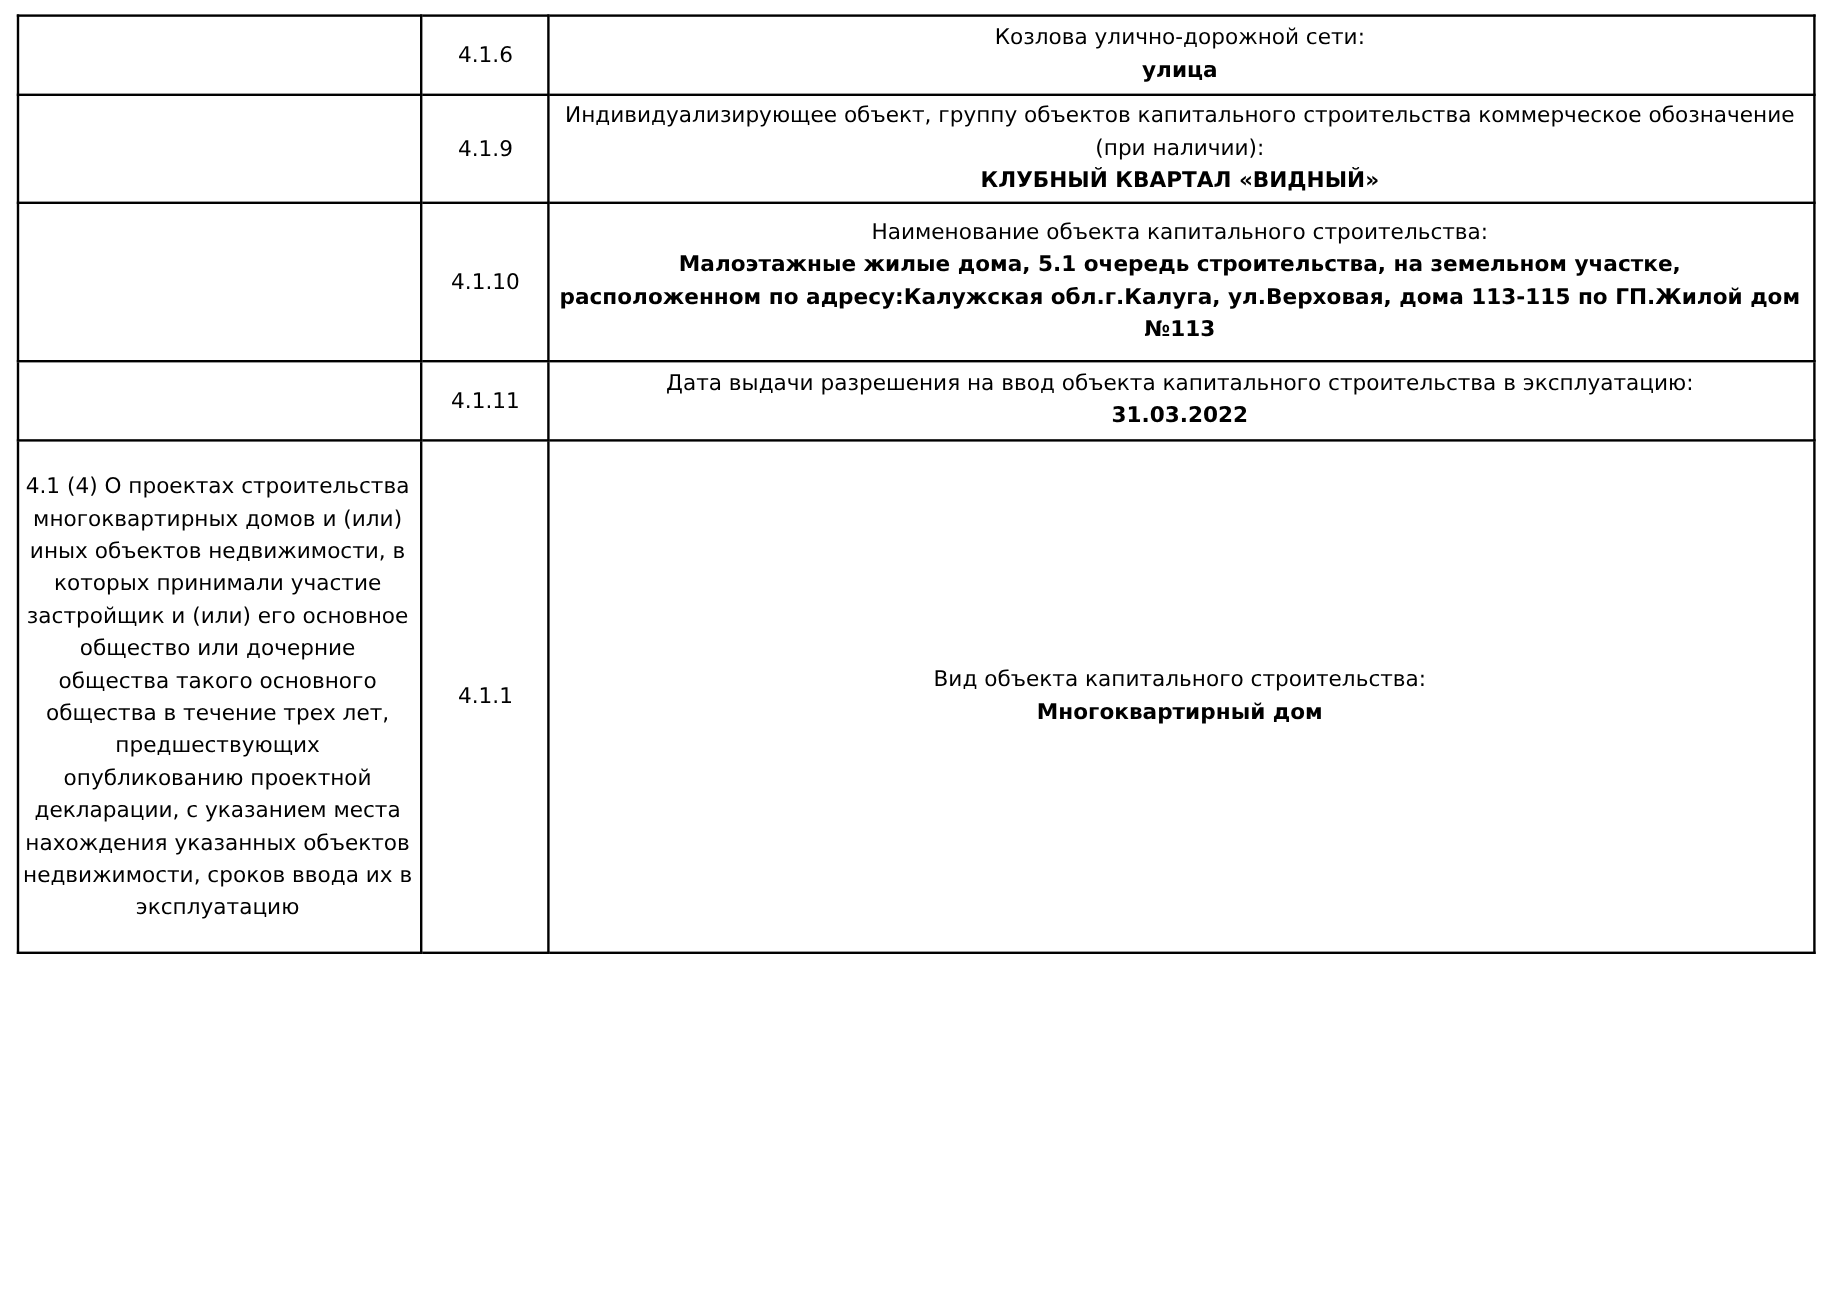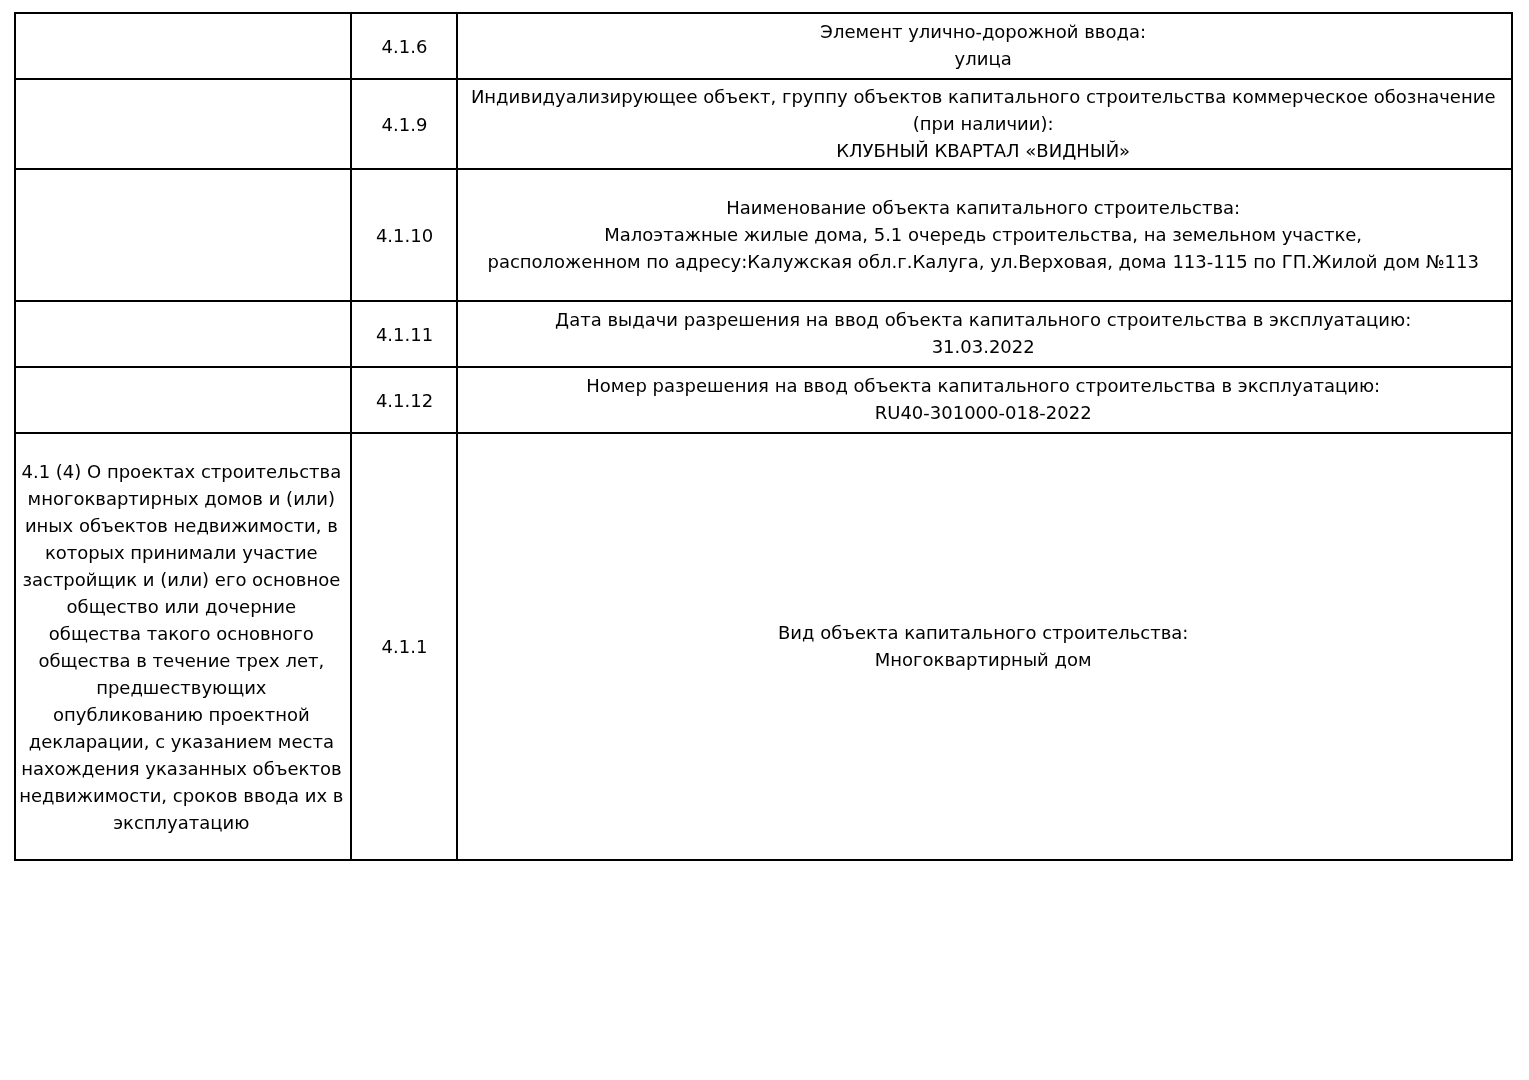--- a/index.html
+++ b/index.html
@@ -39,38 +39,38 @@
     width: 103px;
     padding: 1px 2px 1px 3px;
     vertical-align: middle;
   }
   td.col-content {
     width: 1018px;
     padding: 1px 8px 3px 5px;
   }
   .line { display: block; }
   .lbl { font-weight: normal; }
-  .val { font-weight: normal; }
+  .val { font-weight: bold; }
   
   tr[data-rh="s"]  { height: 66px; }
   tr[data-rh="m"]  { height: 90px; }
   tr[data-rh="l"]  { height: 132px; }
   tr[data-rh="xl"] { height: 427px; }
 </style>
 </head>
 <body>
 
 <div class="page">
   <table class="decl-table">
     <tbody>
         <tr data-rh="s">
           <td class="col-left"></td>
           <td class="col-ref">4.1.6</td>
           <td class="col-content">
-            <div class="line"><span class="lbl">Элемент улично-дорожной ввода:</span></div>
+            <div class="line"><span class="lbl">Козлова улично-дорожной сети:</span></div>
             <div class="line"><span class="val">улица</span></div>
           </td>
         </tr>
         <tr data-rh="m">
           <td class="col-left"></td>
           <td class="col-ref">4.1.9</td>
           <td class="col-content">
             <div class="line"><span class="lbl">Индивидуализирующее объект, группу объектов капитального строительства коммерческое обозначение (при наличии):</span></div>
             <div class="line"><span class="val">КЛУБНЫЙ КВАРТАЛ «ВИДНЫЙ»</span></div>
           </td>
@@ -85,28 +85,20 @@
           </td>
         </tr>
         <tr data-rh="s">
           <td class="col-left"></td>
           <td class="col-ref">4.1.11</td>
           <td class="col-content">
             <div class="line"><span class="lbl">Дата выдачи разрешения на ввод объекта капитального строительства в эксплуатацию:</span></div>
             <div class="line"><span class="val">31.03.2022</span></div>
           </td>
         </tr>
-        <tr data-rh="s">
-          <td class="col-left"></td>
-          <td class="col-ref">4.1.12</td>
-          <td class="col-content">
-            <div class="line"><span class="lbl">Номер разрешения на ввод объекта капитального строительства в эксплуатацию:</span></div>
-            <div class="line"><span class="val">RU40-301000-018-2022</span></div>
-          </td>
-        </tr>
         <tr data-rh="xl">
           <td class="col-left">4.1 (4) О проектах строительства многоквартирных домов и (или) иных объектов недвижимости, в которых принимали участие застройщик и (или) его основное общество или дочерние общества такого основного общества в течение трех лет, предшествующих опубликованию проектной декларации, с указанием места нахождения указанных объектов недвижимости, сроков ввода их в эксплуатацию</td>
           <td class="col-ref">4.1.1</td>
           <td class="col-content">
             <div class="line"><span class="lbl">Вид объекта капитального строительства:</span></div>
             <div class="line"><span class="val">Многоквартирный дом</span></div>
           </td>
         </tr>
       </tbody>
   </table>

